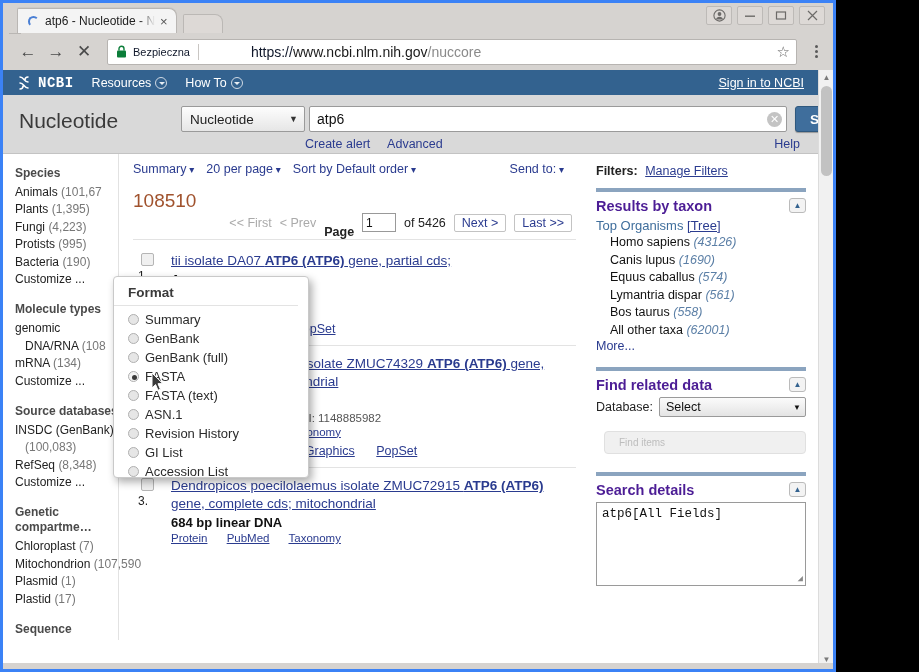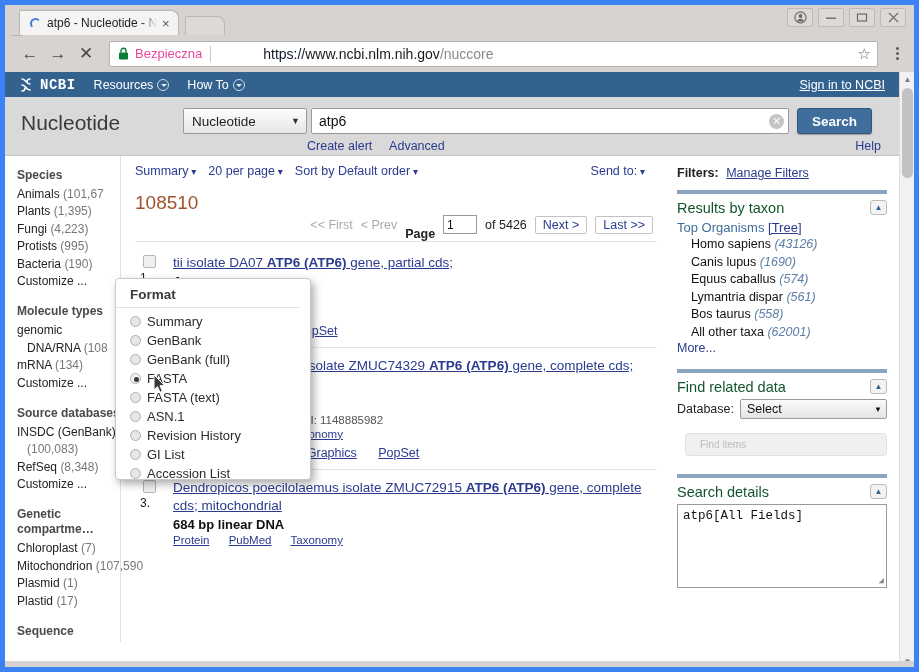--- a/index.html
+++ b/index.html
@@ -5,23 +5,23 @@
   * { box-sizing: border-box; }
   html, body {
     margin: 0; padding: 0;
     width: 919px; height: 672px;
     overflow: hidden;
     font-family: "Liberation Sans", sans-serif;
     background: #000;
   }
   .window {
     position: absolute; left: 0; top: 0;
-    width: 919px; height: 672px;
+    width: 836px; height: 672px;
     background: #d6d3d0;
-    border: 5px solid #3b82f6;
+    border: 3px solid #3b82f6;
     overflow: hidden;
   }
 
   
   .titlebar {
     position: relative;
     height: 30px;
     background: #d6d3d0;
   }
   .tabstrip { position: absolute; left: 14px; top: 5px; display: flex; align-items: flex-end; }
@@ -106,21 +106,21 @@
     height: 26px;
     margin: 0 6px 0 8px;
     background: #fff;
     border: 1px solid #b7b4b1;
     border-radius: 2px;
     display: flex; align-items: center;
     padding: 0 6px 0 8px;
     font-size: 14px;
   }
   .lockicon { color: #0b7d39; margin-right: 6px; display:flex; }
-  .secure-label { color: #ec4899; font-size: 13px; }
+  .secure-label { color: #0f172a; font-size: 11px; }
   .omni-sep { width:1px; height:16px; background:#c9c6c3; margin: 0 8px; }
   .url { flex:1; font-size: 14px; color: #222; white-space: nowrap; overflow: hidden; }
   .url .scheme { color: #0f172a; margin-left: 44px; }
   .url .host { color: #1a1a1a; }
   .url .path { color: #8a8a8a; }
   .star { color:#666; font-size: 15px; padding-left: 4px; }
   .menudots {
     width: 22px; height: 26px;
     display:flex; flex-direction:column; align-items:center; justify-content:center; gap:2px;
   }
@@ -330,21 +330,21 @@
   }
   .filters-line { font-size:12.5px; color:#222; margin-bottom:10px; }
   .filters-line b { font-weight:bold; }
   .filters-line a { color:#2a3b8f; text-decoration:underline; margin-left:4px; }
   .portlet { margin-bottom: 14px; }
   .portlet-rule { height:4px; background:#8ba4bf; margin-bottom:6px; }
   .portlet-head {
     display:flex; align-items:flex-start; justify-content:space-between;
     margin-bottom: 4px;
   }
-  .portlet-title { color:#14532d; font-size:14.5px; font-weight:normal;text-align:right; }
+  .portlet-title { color:#4c1d95; font-size:14.5px; font-weight:bold;text-align:right; }
   .collapse-btn {
     width:17px;height:15px;border:1px solid #bbb;border-radius:3px;background:#f3f3f3;
     display:flex;align-items:center;justify-content:center;font-size:8px;color:#33628f;
   }
   .taxon-head { font-size:13px; color:#3f6e9c; margin-bottom:1px; }
   .taxon-head a { color:#2a3b8f; text-decoration:underline; }
   .taxon-item { font-size:12.5px; color:#111; padding-left:14px; line-height:1.4; }
   .taxon-item i { color:#5b7fa6; font-style:italic; }
   .more-link { color:#2a3b8f; font-size:12.5px; text-decoration:none; }
 

